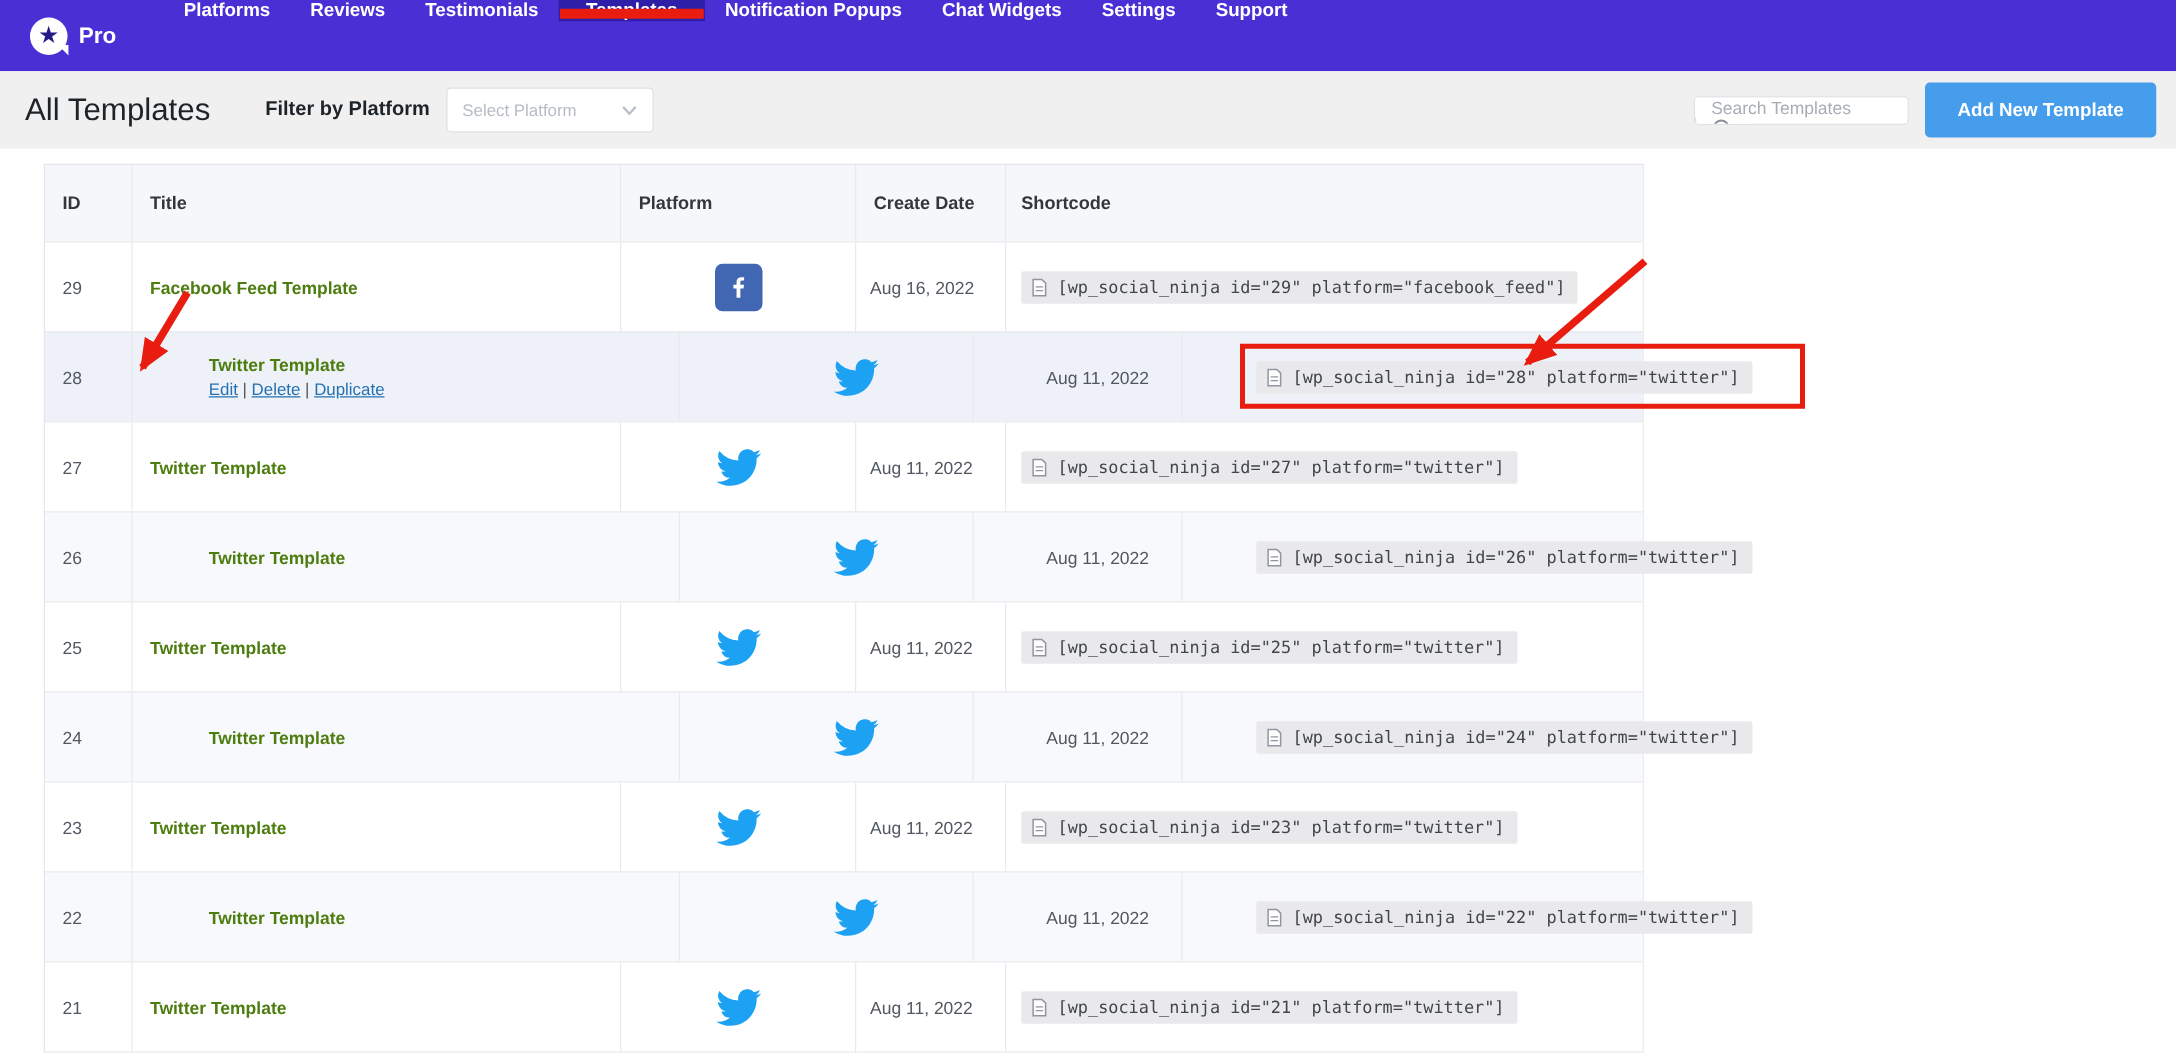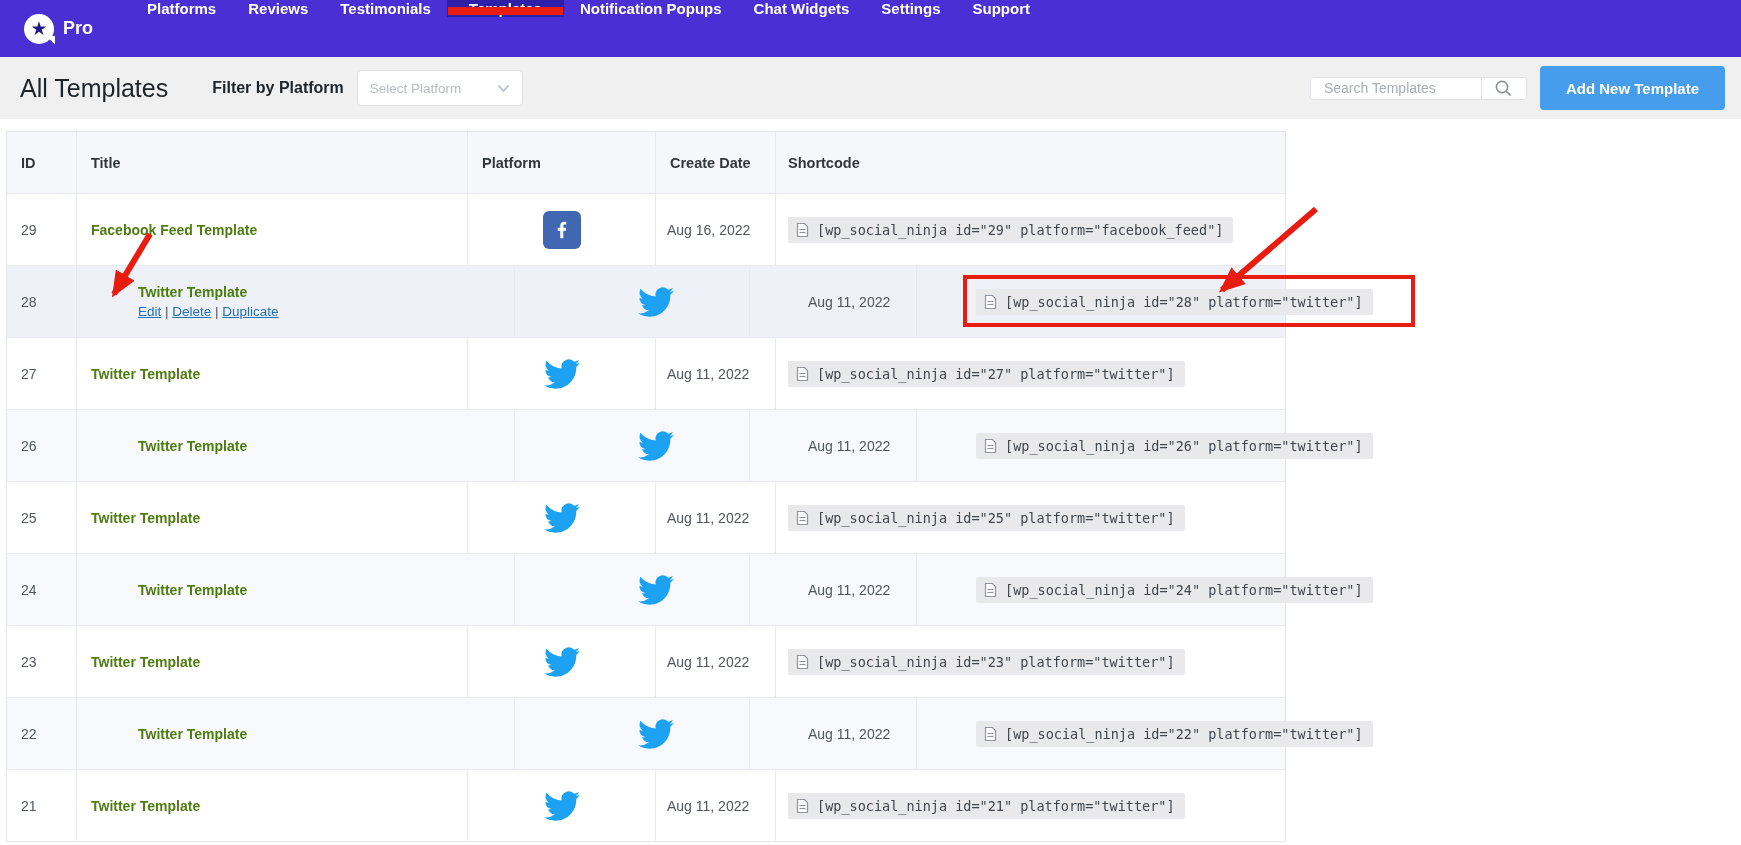--- a/index.html
+++ b/index.html
@@ -29,33 +29,33 @@
   
   .page-header{height:62px;background:#f0f0f1;display:flex;align-items:center;padding:0 16px 0 20px;}
   .page-title{font-size:25px;font-weight:400;color:#1d2327;}
   .filter-label{font-size:16px;font-weight:600;color:#1d2327;margin-left:44px;}
   .select-box{margin-left:13px;width:166px;height:36px;background:#fff;border:1px solid #dcdfe3;
     border-radius:4px;display:flex;align-items:center;justify-content:space-between;
     padding:0 12px;cursor:pointer;}
   .select-placeholder{color:#b6bcc4;font-size:13.5px;text-align:center;}
   .spacer{flex:1;}
   .search-group{display:flex;align-items:stretch;height:23px;background:#fff;
-    border:1px solid #dfe1e5;border-radius:4px;overflow:hidden;}
+    border:1px solid #dfe1e5;border-radius:4px;overflow:hidden;flex-direction:column;}
   .search-input{border:none;outline:none;width:170px;padding:0 13px;font-size:14px;
     font-family:"Liberation Sans",sans-serif;color:#3c434a;}
   .search-input::placeholder{color:#a7adb5;}
   .search-btn{width:45px;border:none;border-left:1px solid #dfe1e5;background:#fff;cursor:pointer;
     display:flex;align-items:center;justify-content:center;}
   .add-btn{margin-left:13px;height:44px;padding:0 26px;background:var(--add_button_bg);
     color:#fff;font-size:15px;font-weight:600;border:none;border-radius:4px;cursor:pointer;
     font-family:"Liberation Sans",sans-serif;}
 
   
   .content{position:absolute;top:119px;left:0;right:0;bottom:0;background:#fff;}
-  .table{position:absolute;left:6px;top:12px;width:1280px;border:1px solid #e4e6ea;}
+  .table{position:absolute;left:35px;top:12px;width:1280px;border:1px solid #e4e6ea;}
   .t-row{display:grid;grid-template-columns:70px 391px 188px 120px 1fr;}
   .t-head{height:61px;background:#f6f7fa;}
   .t-head .cell{font-size:14.5px;font-weight:700;color:#32373c;}
   .body-row{height:72px;background:#fff;border-top:1px solid #e8eaee;}
   .body-row.striped{background:#f8f9fc;gap:47px;}
   .body-row.highlighted{background:#eef1f7;}
   .cell{display:flex;align-items:center;border-right:1px solid #e8eaee;padding-left:14px;
     font-size:14px;color:#50575e;overflow:visible;}
   .cell:last-child{border-right:none;padding-left:12px;}
   .cell-platform{justify-content:center;padding-left:0;}

